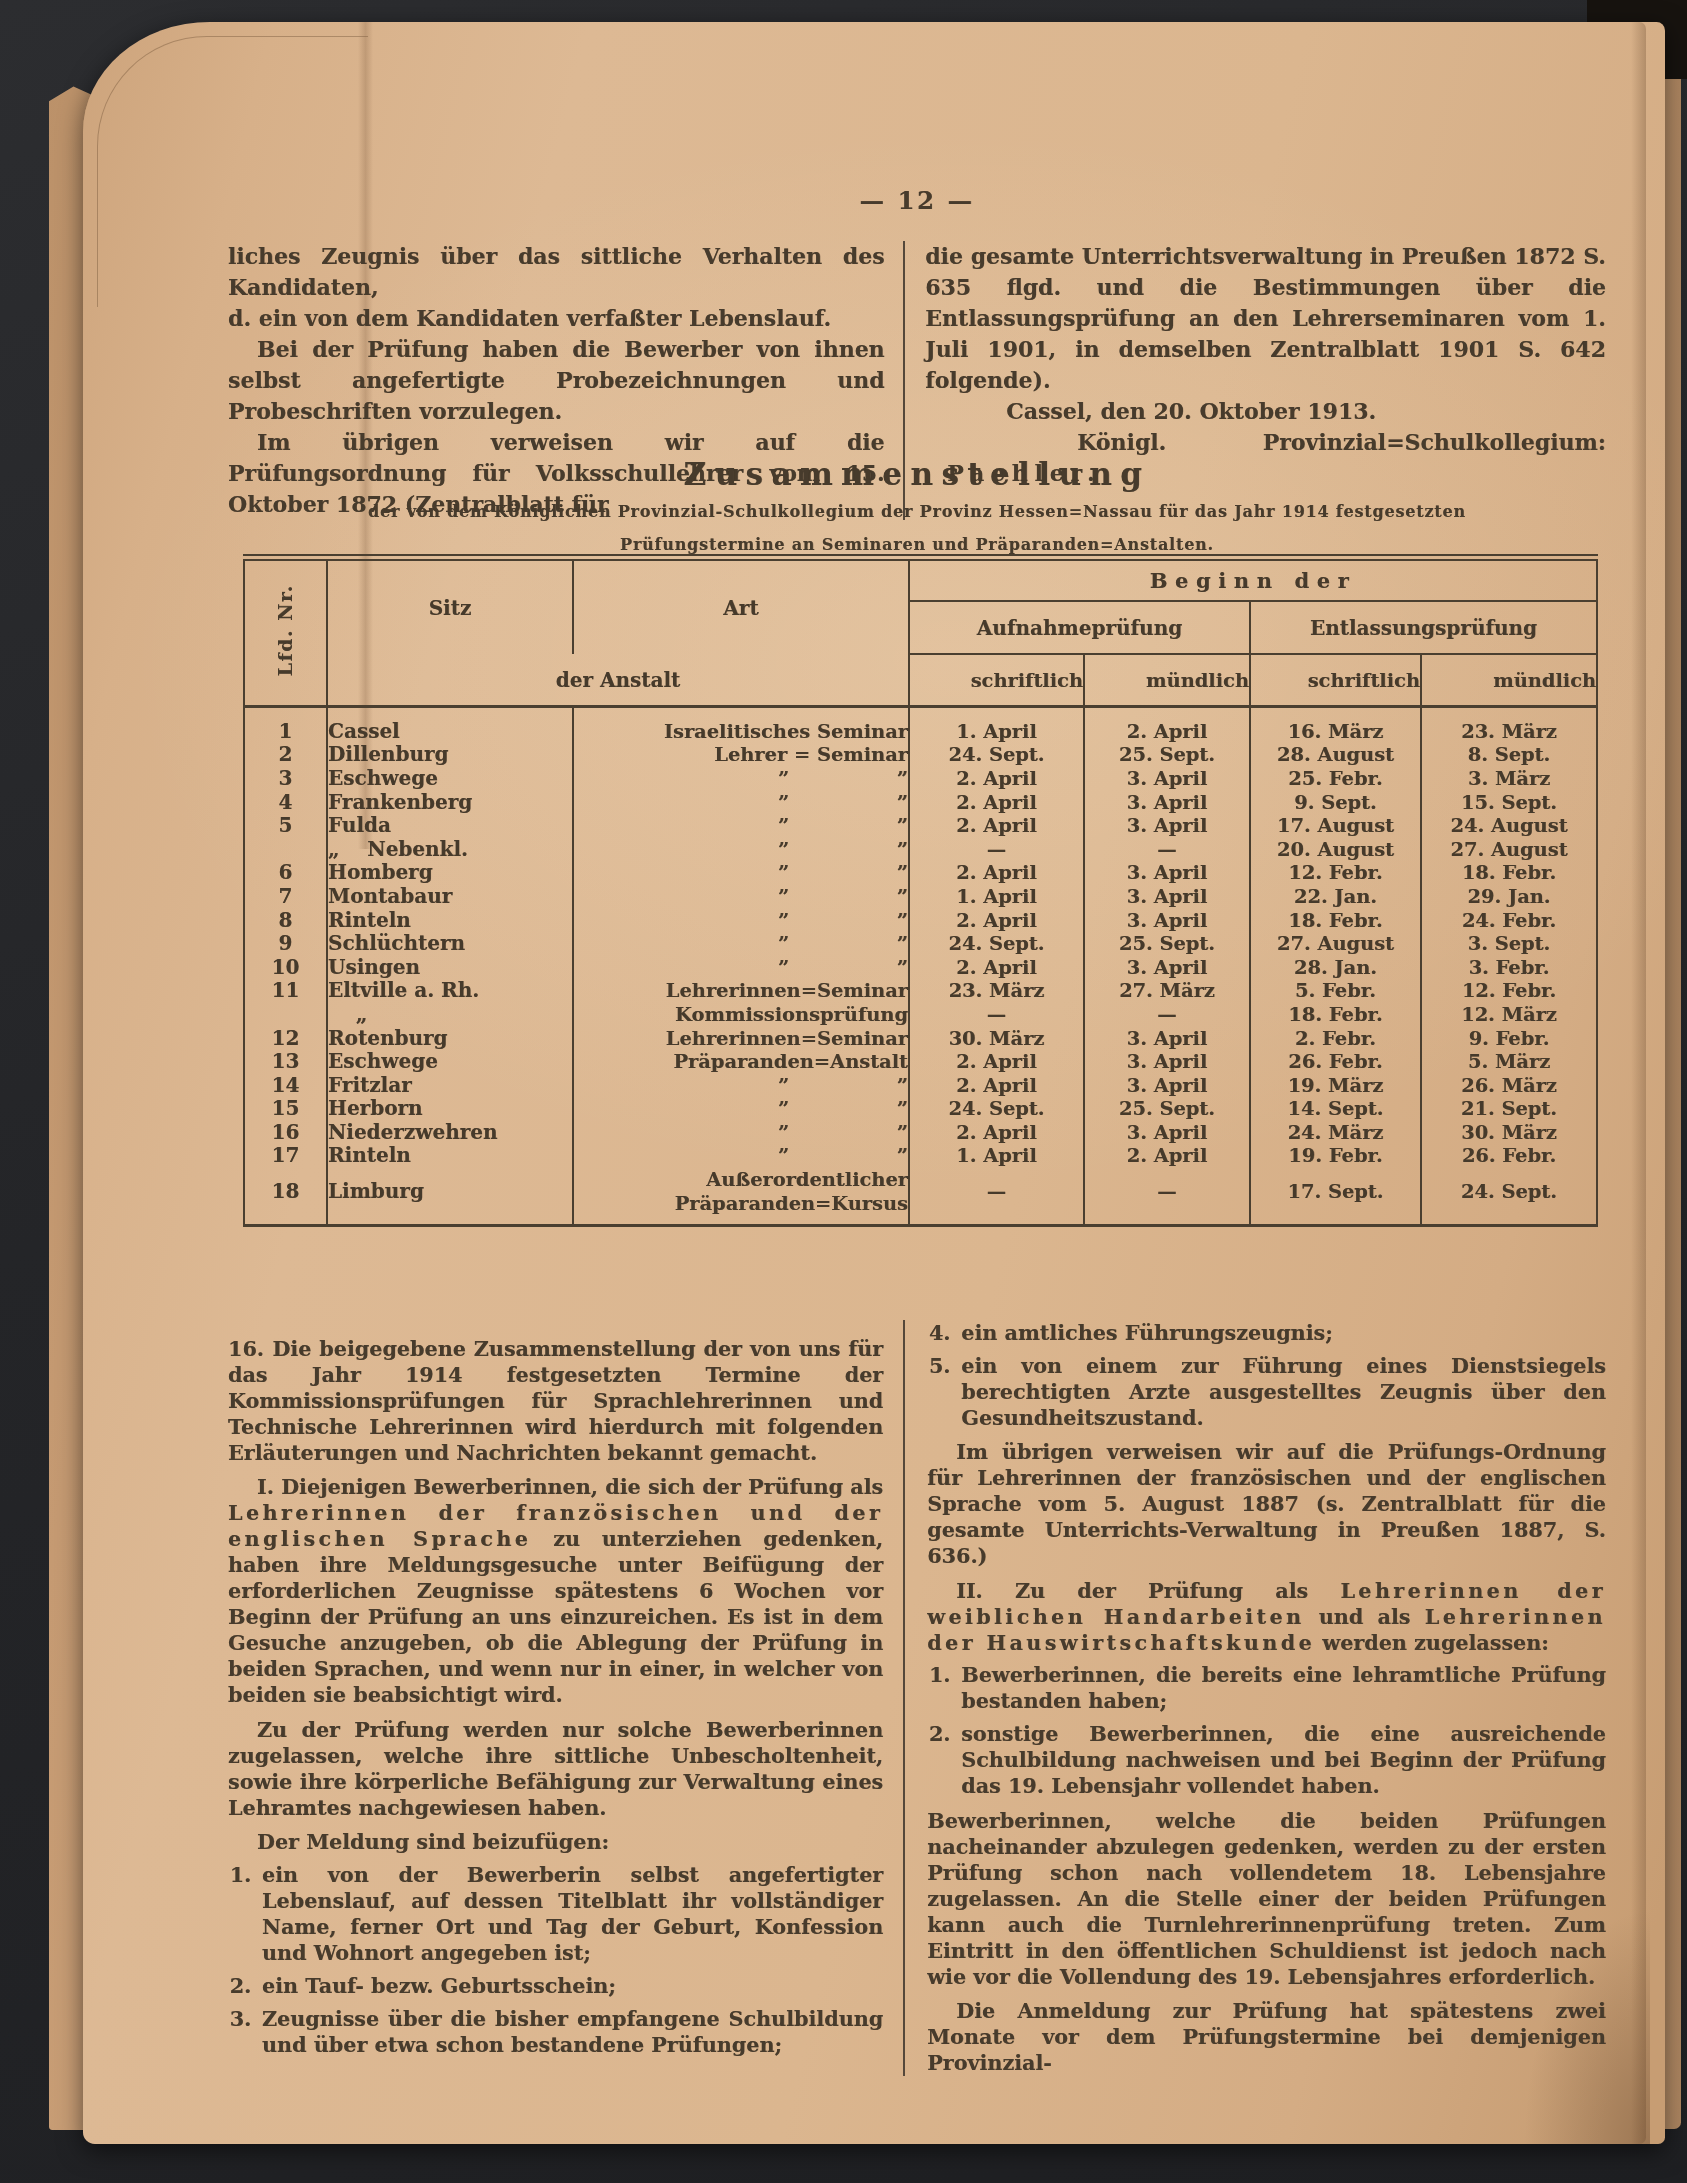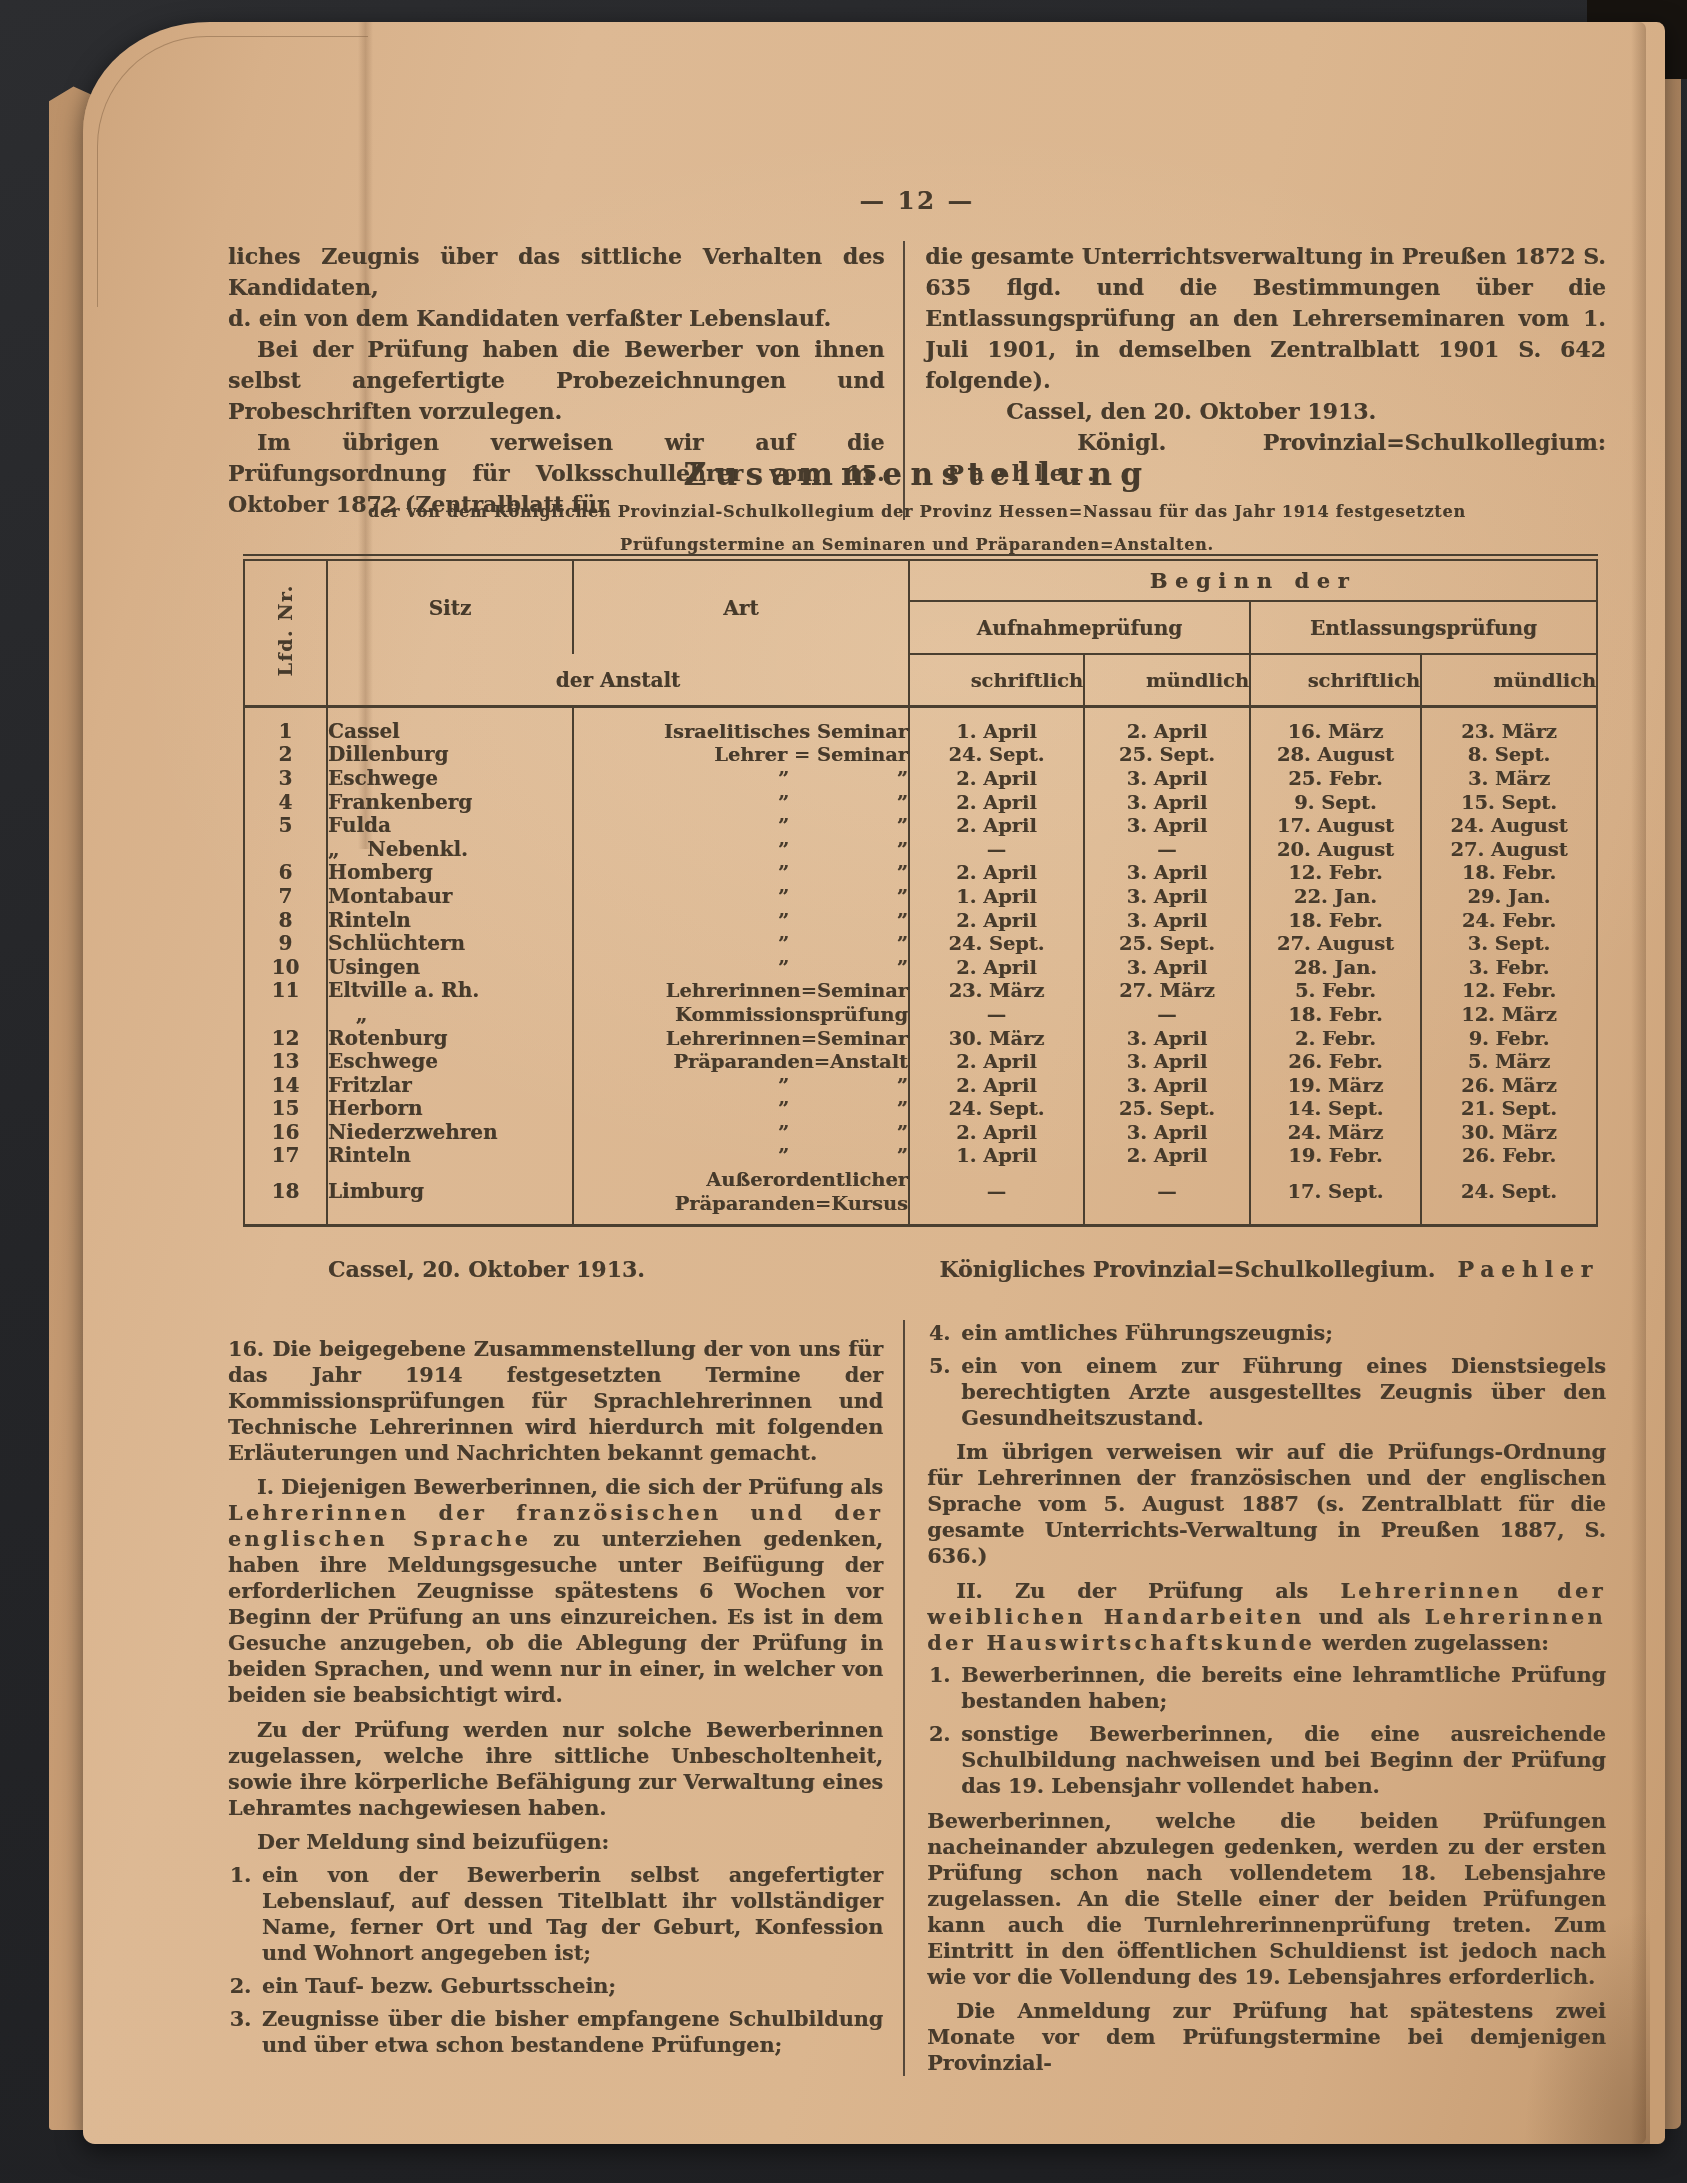--- a/index.html
+++ b/index.html
@@ -389,24 +389,20 @@
       <td class="c-sitz">Limburg</td>
       <td class="c-art">Außerordentlicher Präparanden=Kursus</td>
       <td class="c-date">—</td>
       <td class="c-date">—</td>
       <td class="c-date">17. Sept.</td>
       <td class="c-date">24. Sept.</td>
     </tr>
   </tbody>
   </table>
 
-  <div class="tbl-sig">
-    <span class="d">Cassel, 20. Oktober 1913.</span>
-    <span class="s"><span>Königliches Provinzial=Schulkollegium.</span><span class="sig-name">Paehler</span></span>
-  </div>
 
   <div class="bottomcols">
     <div class="colL justify">
       <p><span class="sec-num">16.</span><span>Die beigegebene Zusammenstellung der von uns für das Jahr 1914 festgesetzten Termine der Kommissionsprüfungen für Sprachlehrerinnen und Technische Lehrerinnen wird hierdurch mit folgenden Erläuterungen und Nachrichten bekannt gemacht.</span></p>
       <p class="indent"><span>I. Diejenigen Bewerberinnen, die sich der Prüfung als </span><span class="gesperrt">Lehrerinnen der französischen und der englischen Sprache</span><span> zu unterziehen gedenken, haben ihre Meldungsgesuche unter Beifügung der erforderlichen Zeugnisse spätestens 6 Wochen vor Beginn der Prüfung an uns einzureichen. Es ist in dem Gesuche anzugeben, ob die Ablegung der Prüfung in beiden Sprachen, und wenn nur in einer, in welcher von beiden sie beabsichtigt wird.</span></p>
       <p class="indent">Zu der Prüfung werden nur solche Bewerberinnen zugelassen, welche ihre sittliche Unbescholtenheit, sowie ihre körperliche Befähigung zur Verwaltung eines Lehramtes nachgewiesen haben.</p>
       <p class="indent">Der Meldung sind beizufügen:</p>
       <div class="num-item"><span class="n">1.</span><span>ein von der Bewerberin selbst angefertigter Lebenslauf, auf dessen Titelblatt ihr vollständiger Name, ferner Ort und Tag der Geburt, Konfession und Wohnort angegeben ist;</span></div>
       <div class="num-item"><span class="n">2.</span><span>ein Tauf- bezw. Geburtsschein;</span></div>
       <div class="num-item"><span class="n">3.</span><span>Zeugnisse über die bisher empfangene Schulbildung und über etwa schon bestandene Prüfungen;</span></div>

